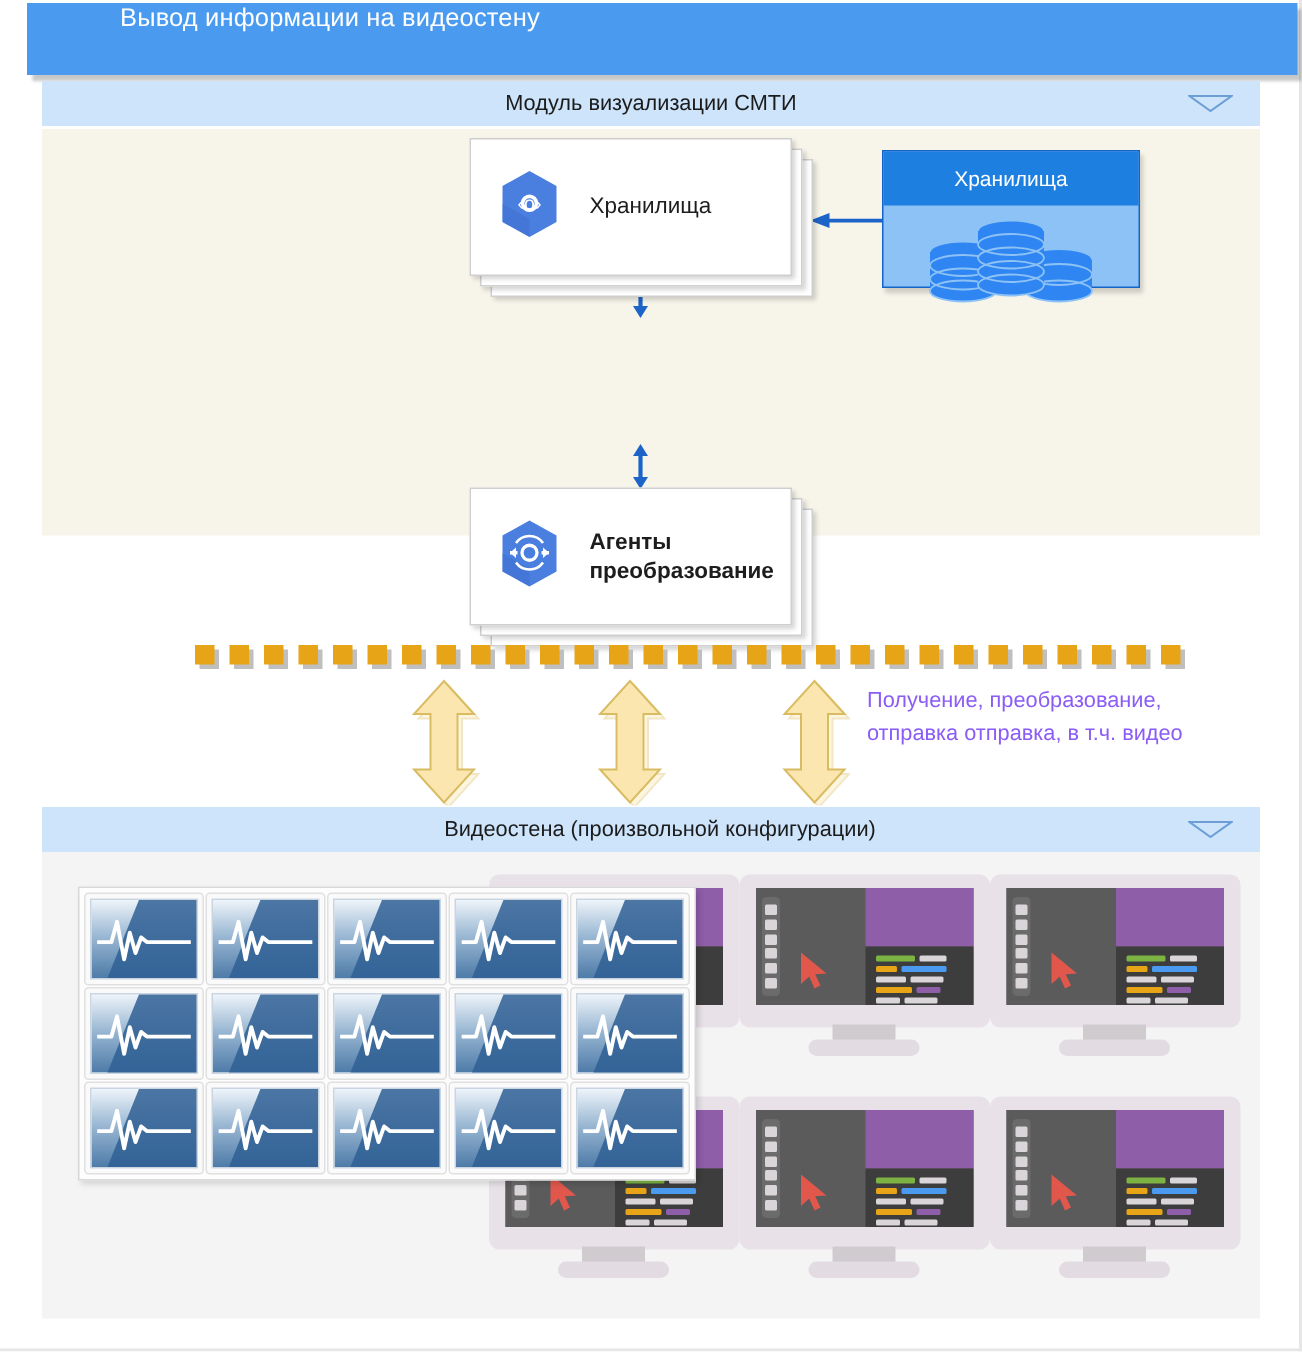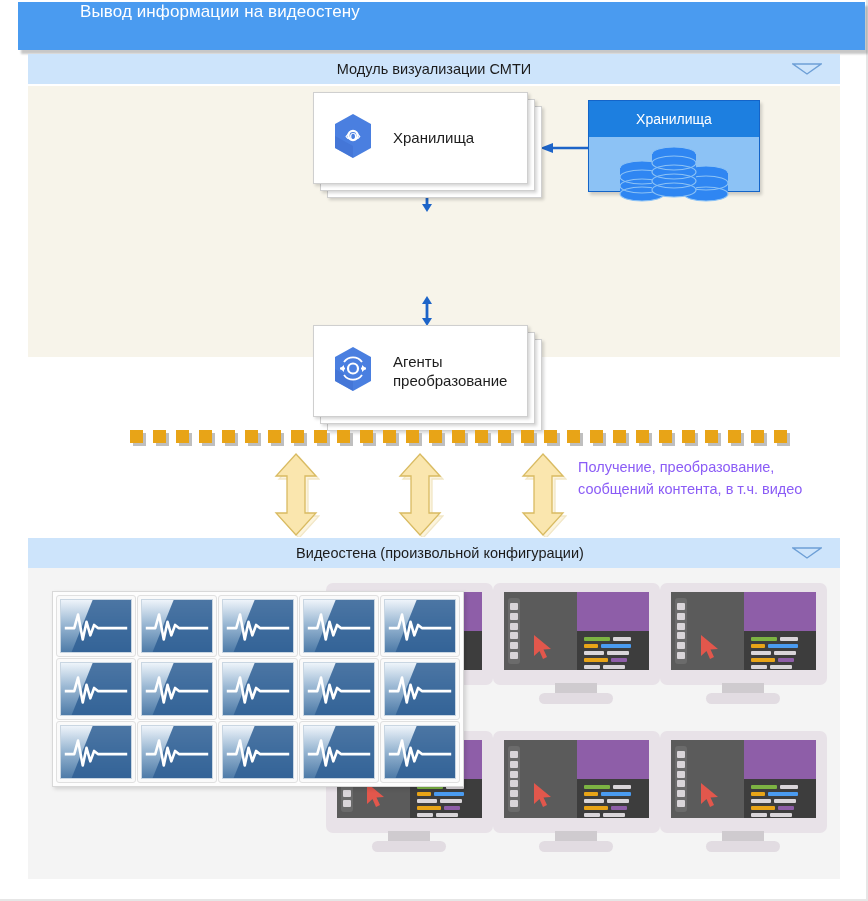--- a/index.html
+++ b/index.html
@@ -84,21 +84,21 @@
   }
 
   
   #app-card { left: 313px; top: 92px; width: 245px; height: 92px; }
   #app-card .sheet { width: 215px; height: 92px; }
   #app-card .front { width: 215px; height: 92px; }
 
   
   #agents-card { left: 313px; top: 325px; width: 245px; height: 92px; }
   #agents-card .sheet { width: 215px; height: 92px; }
-  #agents-card .front { width: 215px; height: 92px; }
+  #agents-card .front { width: 215px; height: 92px; font-weight: bold; }
 
   
   #storage {
     position: absolute;
     left: 588px; top: 100px;
     width: 172px; height: 92px;
     background: #8cc2f5;
     border: 1px solid #1464c8;
     box-shadow: 2px 3px 3px rgba(0,0,0,0.17);
   }
@@ -428,21 +428,21 @@
   </div>
   <div class="yarrow" style="left:519px; top:452px;">
     <svg width="48" height="85" viewBox="0 0 48 85">
       <path d="M24 2 L44 24 L33 24 L33 61 L44 61 L24 83 L4 61 L15 61 L15 24 L4 24 Z" fill="#f8e2a1" stroke="#d8b95e" stroke-width="1.3" transform="translate(3,3)" opacity=".35"></path>
       <path d="M24 2 L44 24 L33 24 L33 61 L44 61 L24 83 L4 61 L15 61 L15 24 L4 24 Z" fill="#fae6ae" stroke="#d9bb62" stroke-width="1.3"></path>
     </svg>
   </div>
 
   <div id="annotation">
     <div>Получение, преобразование,</div>
-    <div>сообщений контента, в т.ч. видео</div>
+    <div>отправка отправка, в т.ч. видео</div>
   </div>
 
   <div class="section-head" id="head-wall">
     <span class="label">Видеостена (произвольной конфигурации)</span>
     <span class="chev-wrap">
       <svg width="30" height="12" viewBox="0 0 30 12">
           <path d="M1 1 L29 1 L15 11 Z" fill="#cde4fb" stroke="#6d9fd6" stroke-width="1.4"></path>
         </svg>
     </span>
   </div>

